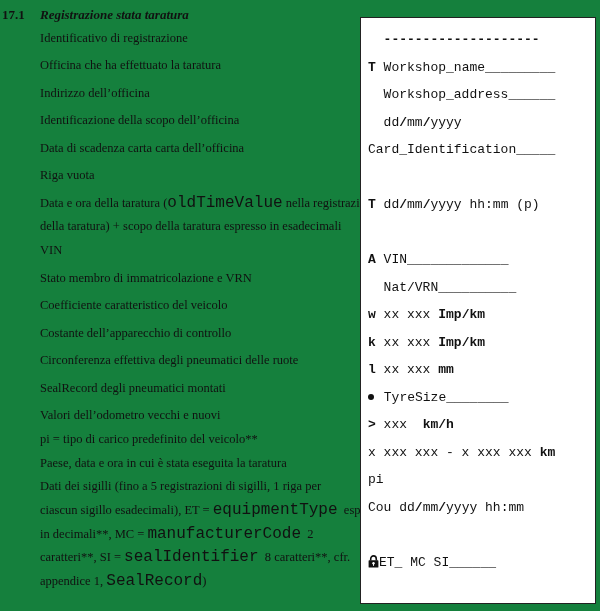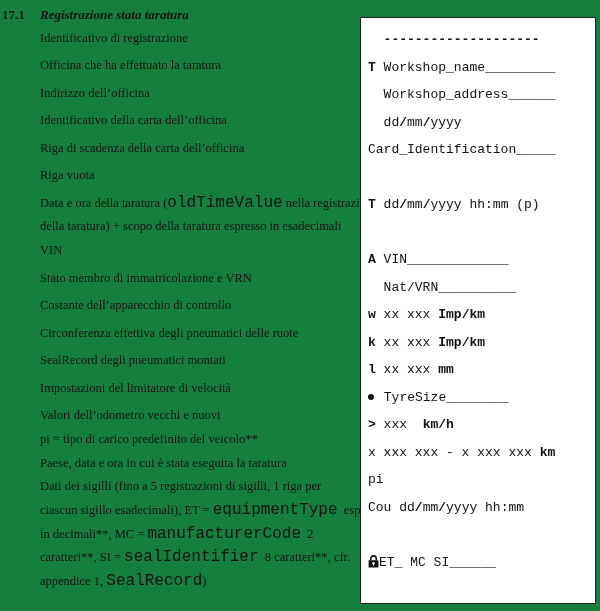--- a/index.html
+++ b/index.html
@@ -87,31 +87,31 @@
 
   <div class="left-col">
     <div class="heading">
       <span class="sec-num">17.1</span>
       <span class="sec-title">Registrazione stata taratura</span>
     </div>
     <div>
         <div class="desc-line"><span>Identificativo di registrazione</span></div>
         <div class="desc-line gap"><span>Officina che ha effettuato la taratura</span></div>
         <div class="desc-line gap"><span>Indirizzo dell’officina</span></div>
-        <div class="desc-line gap"><span>Identificativo della carta dell’officina</span></div>
-        <div class="desc-line gap"><span>Riga di scadenza della carta dell’officina</span></div>
+        <div class="desc-line gap"><span>Identificazione della scopo dell’officina</span></div>
+        <div class="desc-line gap"><span>Data di scadenza carta carta dell’officina</span></div>
         <div class="desc-line gap"><span>Riga vuota</span></div>
         <div class="desc-line gap"><span>Data e ora della taratura (</span><span class="mono">oldTimeValue</span><span> nella registrazione</span></div>
         <div class="desc-line"><span>della taratura) + scopo della taratura espresso in esadecimali</span></div>
         <div class="desc-line"><span>VIN</span></div>
         <div class="desc-line gap"><span>Stato membro di immatricolazione e VRN</span></div>
+        <div class="desc-line gap"><span>Coefficiente caratteristico del veicolo</span></div>
         <div class="desc-line gap"><span>Costante dell’apparecchio di controllo</span></div>
         <div class="desc-line gap"><span>Circonferenza effettiva degli pneumatici delle ruote</span></div>
         <div class="desc-line gap"><span>SealRecord degli pneumatici montati</span></div>
-        <div class="desc-line gap"><span>Impostazioni del limitatore di velocità</span></div>
         <div class="desc-line gap"><span>Valori dell’odometro vecchi e nuovi</span></div>
         <div class="desc-line"><span>pi = tipo di carico predefinito del veicolo**</span></div>
         <div class="desc-line"><span>Paese, data e ora in cui è stata eseguita la taratura</span></div>
         <div class="desc-line"><span>Dati dei sigilli (fino a 5 registrazioni di sigilli, 1 riga per</span></div>
         <div class="desc-line"><span>ciascun sigillo esadecimali), ET = </span><span class="mono">equipmentType</span><span>  espresso</span></div>
         <div class="desc-line"><span>in decimali**, MC = </span><span class="mono">manufacturerCode</span><span>  2</span></div>
         <div class="desc-line"><span>caratteri**, SI = </span><span class="mono">sealIdentifier</span><span>  8 caratteri**, cfr.</span></div>
         <div class="desc-line"><span>appendice 1, </span><span class="mono">SealRecord</span><span>)</span></div>
       </div>
   </div>

